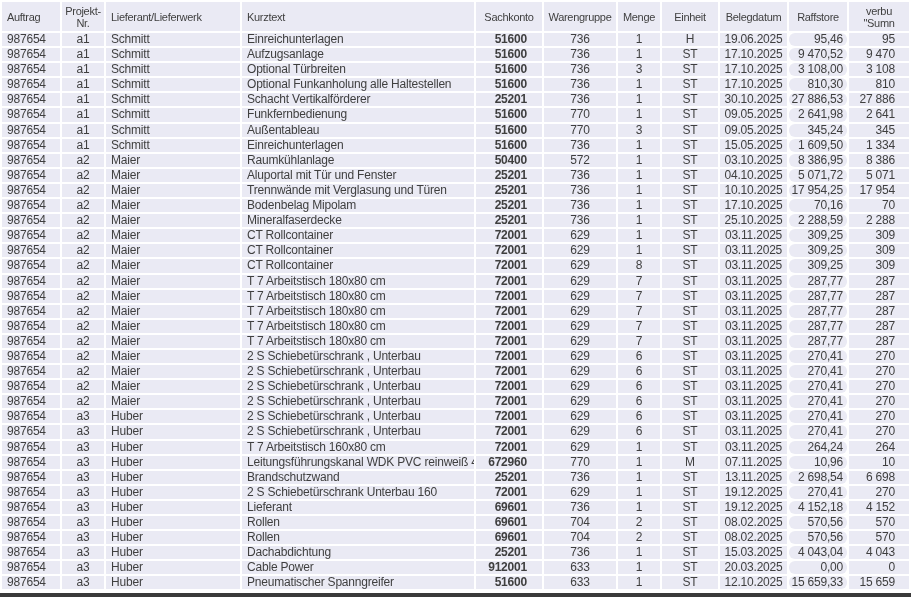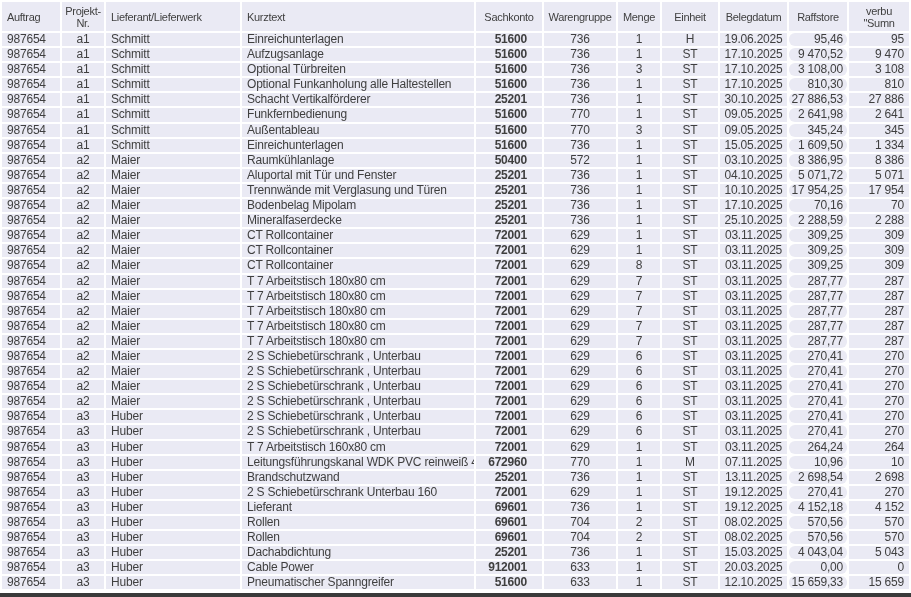--- a/index.html
+++ b/index.html
@@ -47,21 +47,21 @@
     font-size:12px;
     letter-spacing:-0.2px;
     height:13.1px;
     line-height:13.1px;
     vertical-align:middle;
     text-align:center;
   }
   td.c0,td.c2,td.c3,th.c0,th.c2,th.c3{text-align:left;padding-left:5px;}
   td.c4{text-align:right;padding-right:15px;font-weight:bold;}
   td.c9{text-align:right;padding-right:4px;border-radius:6px;}
-  td.c10{text-align:right;padding-right:5px;}
+  td.c10{text-align:right;padding-right:14px;}
   th span{display:block;}
   .bottom-bar{
     position:absolute;
     left:0;bottom:0;
     width:911px;height:4px;
     background:var(--bar);
   }
 </style>
 </head>
 <body>
@@ -502,21 +502,21 @@
           <td class="c0">987654</td>
           <td class="c1">a3</td>
           <td class="c2">Huber</td>
           <td class="c3">Brandschutzwand</td>
           <td class="c4">25201</td>
           <td class="c5">736</td>
           <td class="c6">1</td>
           <td class="c7">ST</td>
           <td class="c8">13.11.2025</td>
           <td class="c9">2 698,54</td>
-          <td class="c10">2 698</td>
+          <td class="c10">6 698</td>
         </tr>
         <tr>
           <td class="c0">987654</td>
           <td class="c1">a3</td>
           <td class="c2">Huber</td>
           <td class="c3">2 S Schiebetürschrank Unterbau 160</td>
           <td class="c4">72001</td>
           <td class="c5">629</td>
           <td class="c6">1</td>
           <td class="c7">ST</td>
@@ -567,21 +567,21 @@
           <td class="c0">987654</td>
           <td class="c1">a3</td>
           <td class="c2">Huber</td>
           <td class="c3">Dachabdichtung</td>
           <td class="c4">25201</td>
           <td class="c5">736</td>
           <td class="c6">1</td>
           <td class="c7">ST</td>
           <td class="c8">15.03.2025</td>
           <td class="c9">4 043,04</td>
-          <td class="c10">5 043</td>
+          <td class="c10">4 043</td>
         </tr>
         <tr>
           <td class="c0">987654</td>
           <td class="c1">a3</td>
           <td class="c2">Huber</td>
           <td class="c3">Cable Power</td>
           <td class="c4">912001</td>
           <td class="c5">633</td>
           <td class="c6">1</td>
           <td class="c7">ST</td>

